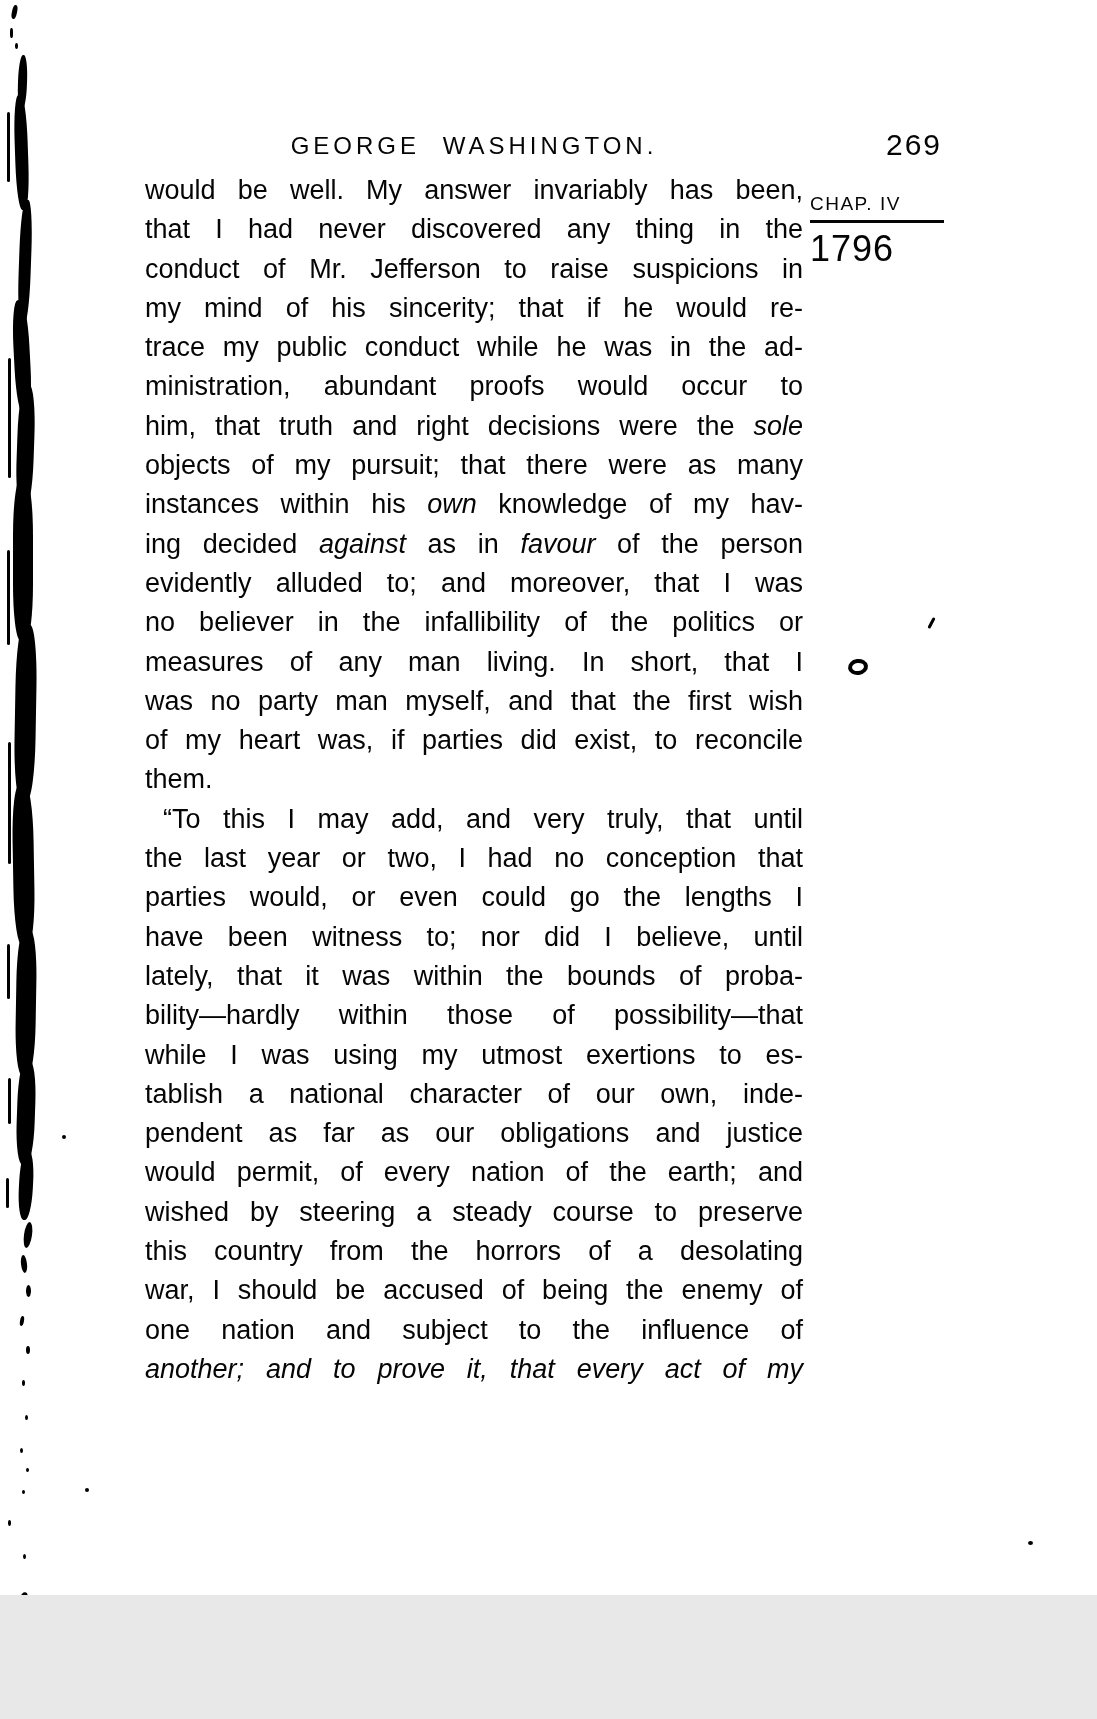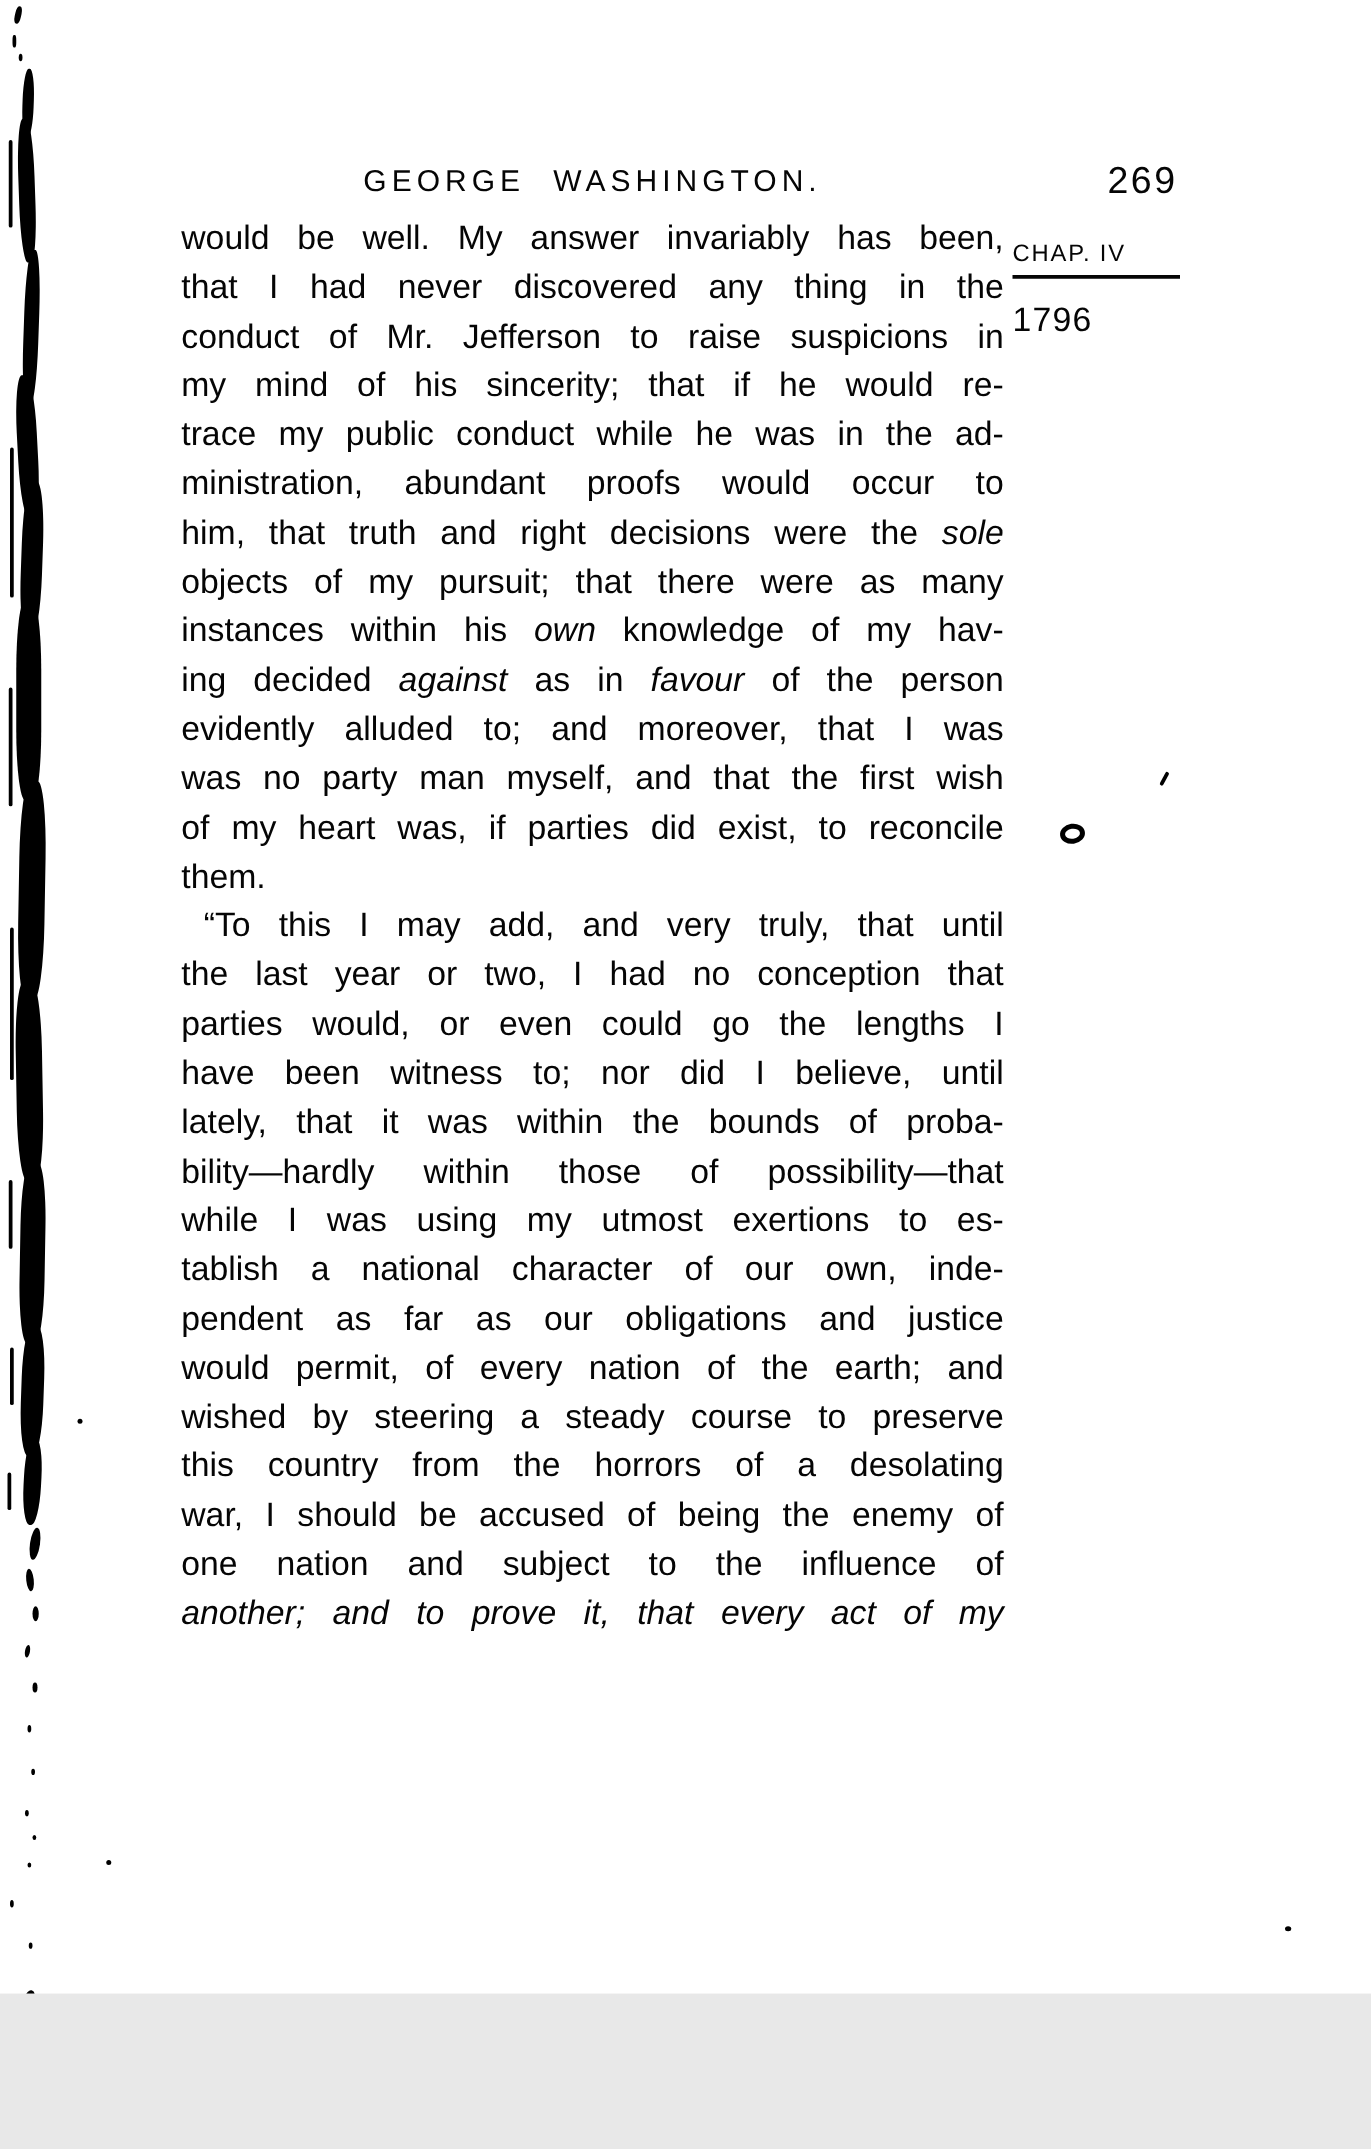--- a/index.html
+++ b/index.html
@@ -33,21 +33,21 @@
   }
   .margin-chapter{
     font-size:19px;
     letter-spacing:1.5px;
     white-space:nowrap;
   }
   .margin-rule{
     height:3px;background:#050505;margin-top:5px;
   }
   .margin-year{
-    font-size:27px;margin-top:18px;letter-spacing:1px;
+    font-size:36px;margin-top:5px;letter-spacing:1px;
   }
   
   .body-text{
     position:absolute;left:145px;top:171px;width:658px;
     font-size:27px;
   }
   .para{margin:0;padding:0;}
   .line{
     height:39.3px;line-height:39.3px;
     text-align:justify;
@@ -94,20 +94,22 @@
         <div class="line">that I had never discovered any thing in the</div>
         <div class="line">conduct of Mr. Jefferson to raise suspicions in</div>
         <div class="line">my mind of his sincerity; that if he would re-</div>
         <div class="line">trace my public conduct while he was in the ad-</div>
         <div class="line">ministration, abundant proofs would occur to</div>
         <div class="line">him, that truth and right decisions were the <i>sole</i></div>
         <div class="line">objects of my pursuit; that there were as many</div>
         <div class="line">instances within his <i>own</i> knowledge of my hav-</div>
         <div class="line">ing decided <i>against</i> as in <i>favour</i> of the person</div>
         <div class="line">evidently alluded to; and moreover, that I was</div>
+        <div class="line">no believer in the infallibility of the politics or</div>
+        <div class="line">measures of any man living.  In short, that I</div>
         <div class="line">was no party man myself, and that the first wish</div>
         <div class="line">of my heart was, if parties did exist, to reconcile</div>
         <div class="line flush">them.</div>
       </div>
       <div class="para">
         <div class="line indent">“To this I may add, and very truly, that until</div>
         <div class="line">the last year or two, I had no conception that</div>
         <div class="line">parties would, or even could go the lengths I</div>
         <div class="line">have been witness to; nor did I believe, until</div>
         <div class="line">lately, that it was within the bounds of proba-</div>

